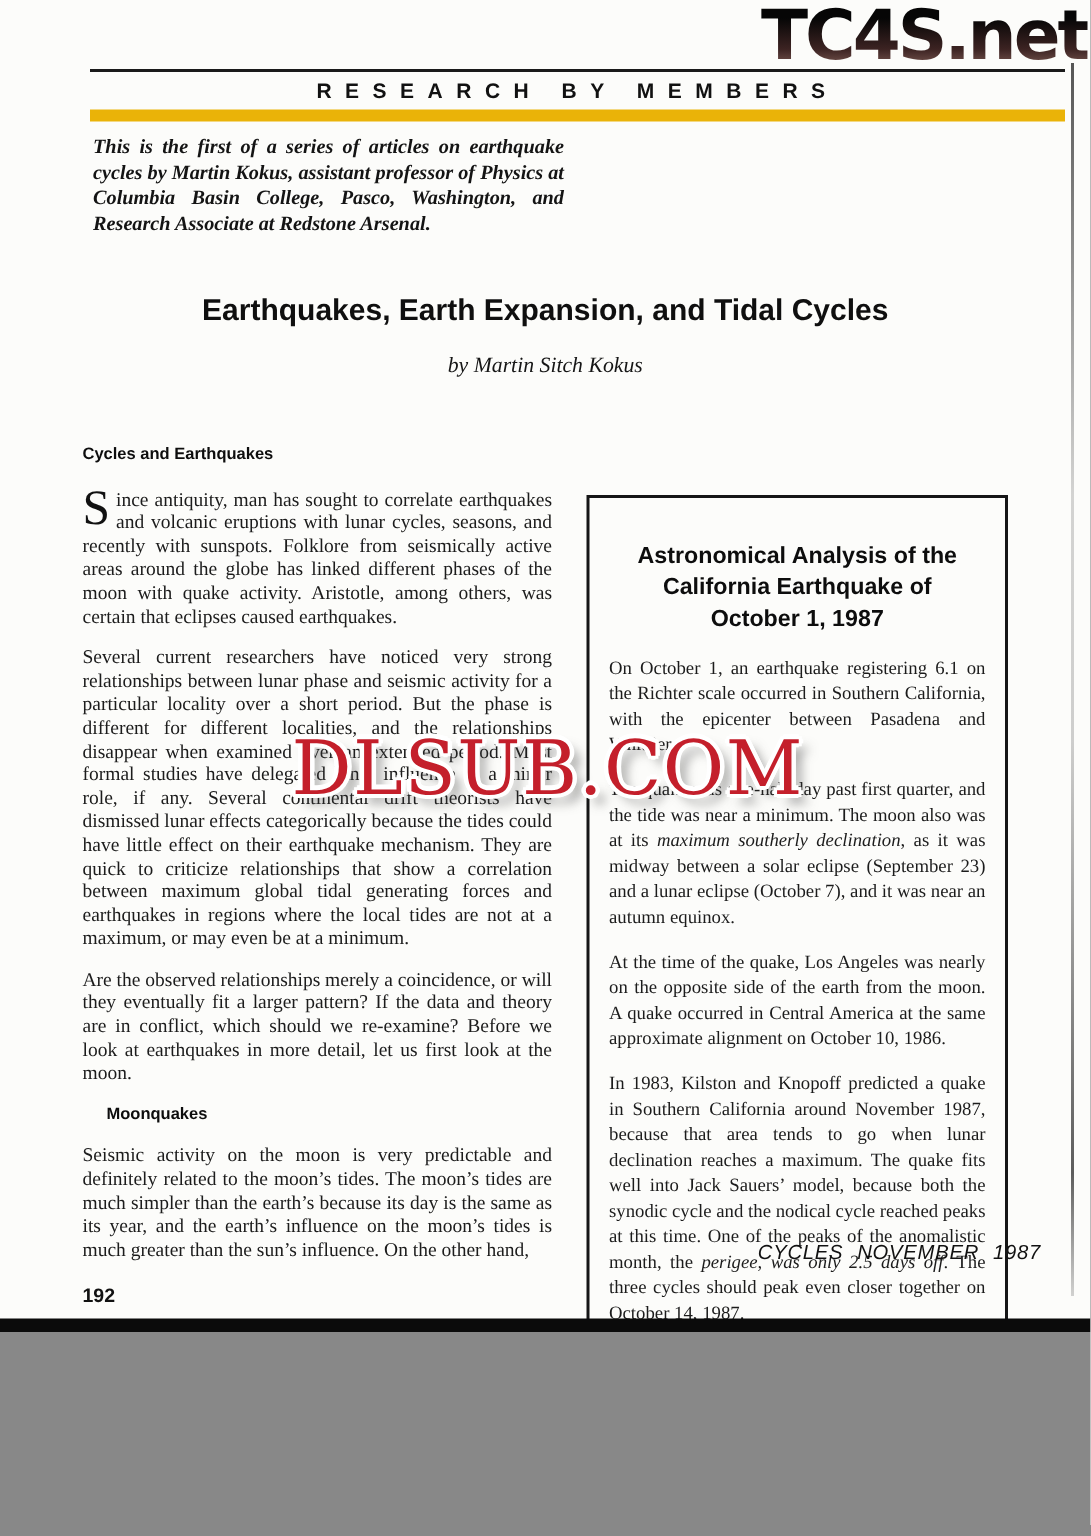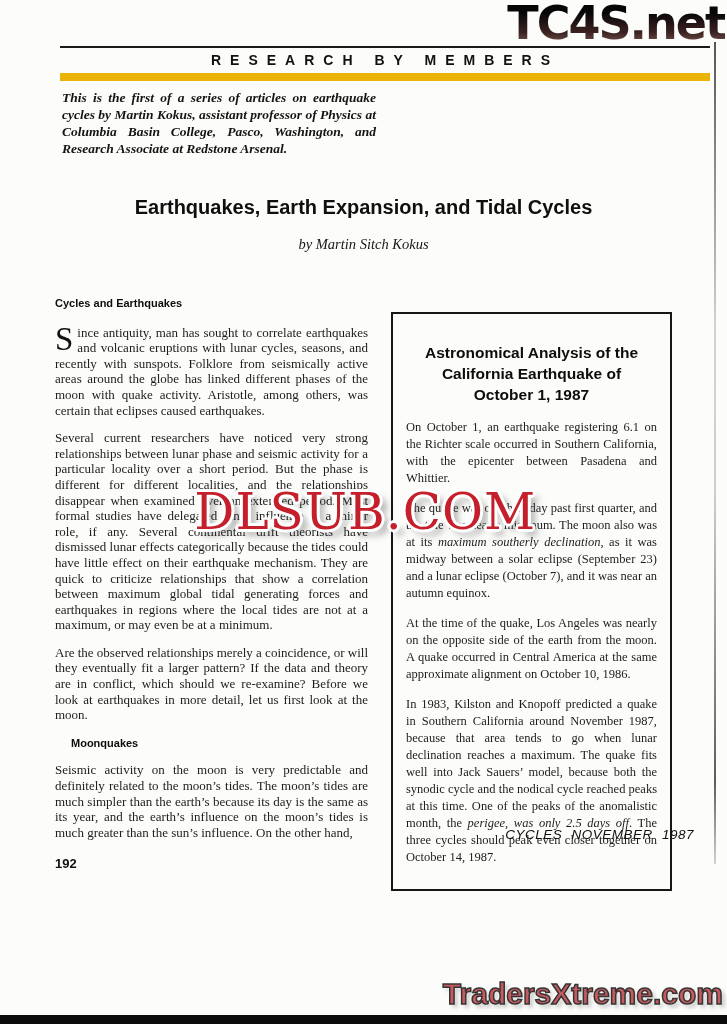--- a/index.html
+++ b/index.html
@@ -1,17 +1,17 @@
 <!DOCTYPE html>
 <html><head>
 <meta charset="utf-8">
 <style>
   html,body{margin:0;padding:0;background:#888;}
   .page{
-    position:relative;width:727px;height:1024px;margin:0 auto;
+    position:relative;width:727px;height:888px;margin:0 auto;
     background:#fcfcfa;overflow:hidden;
     font-family:"Liberation Serif",serif;color:#1c1c1c;
   }
   
   .wm-top{
     position:absolute;top:-4px;right:2px;z-index:30;
     font-family:"DejaVu Sans",sans-serif;font-weight:900;font-size:46px;letter-spacing:-2px;
     background:linear-gradient(180deg,#060606 30%,#3c2322 68%,#957067 100%);
     -webkit-background-clip:text;background-clip:text;color:transparent;
   }
@@ -67,21 +67,21 @@
     font-family:Liberation Sans, sans-serif;font-size:11px;color:#0d0d0d;
     margin:0 0 13px 0;text-align:left;
   }
   .col-left h3.h2{margin:13px 0 11px 0;padding-left:16px;}
   .col-left p{margin:0 0 12px 0;}
   .dropcap{
     float:left;font-size:33px;line-height:27px;padding:1px 4px 0 0;color:#111;
   }
   
   .side-box{
-    position:absolute;top:312px;left:391px;width:281px;min-height:518px;
+    position:absolute;top:330px;left:391px;width:281px;min-height:518px;
     border:2px solid #161616;box-sizing:border-box;padding:28px 13px 10px 13px;
     background:#fcfcfa;
     font-size:12.5px;line-height:17px;text-align:justify;
   }
   .side-box .box-title{
     font-family:"Liberation Sans",sans-serif;font-weight:bold;font-size:15.5px;
     line-height:21px;text-align:center;color:#0d0d0d;margin:0 0 14px 0;
   }
   .side-box p{margin:0 0 13px 0;}
   

